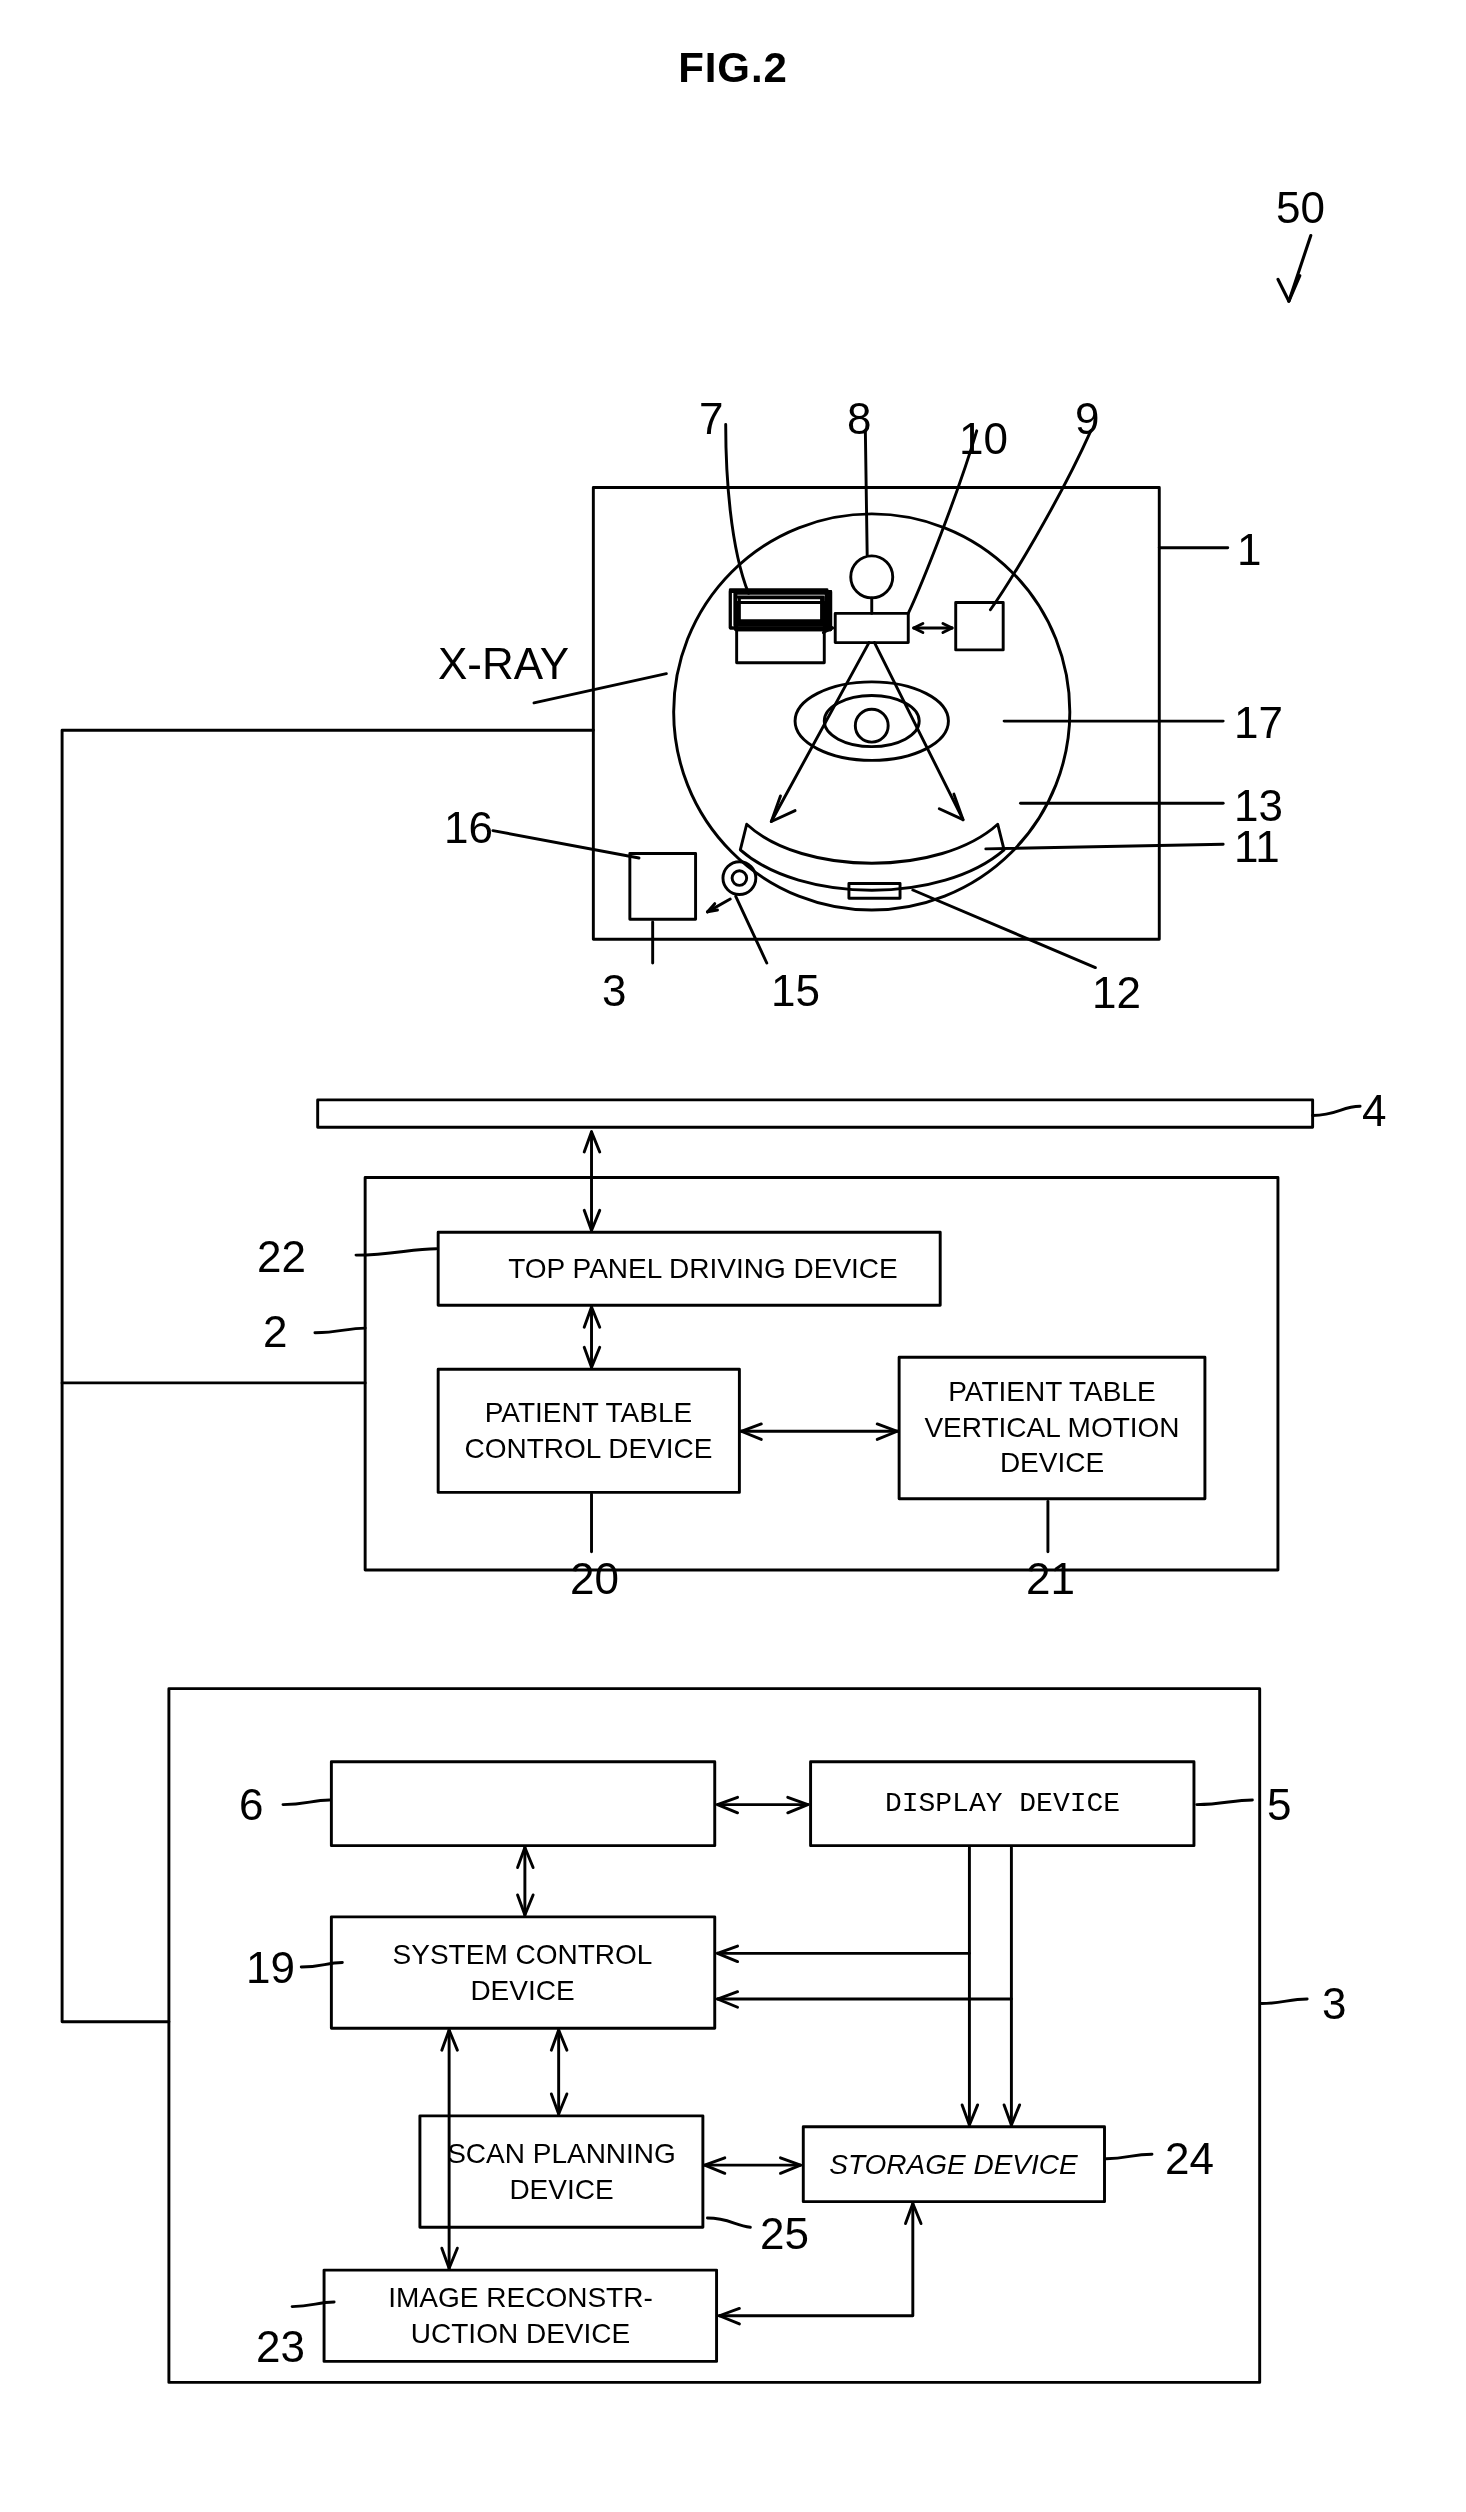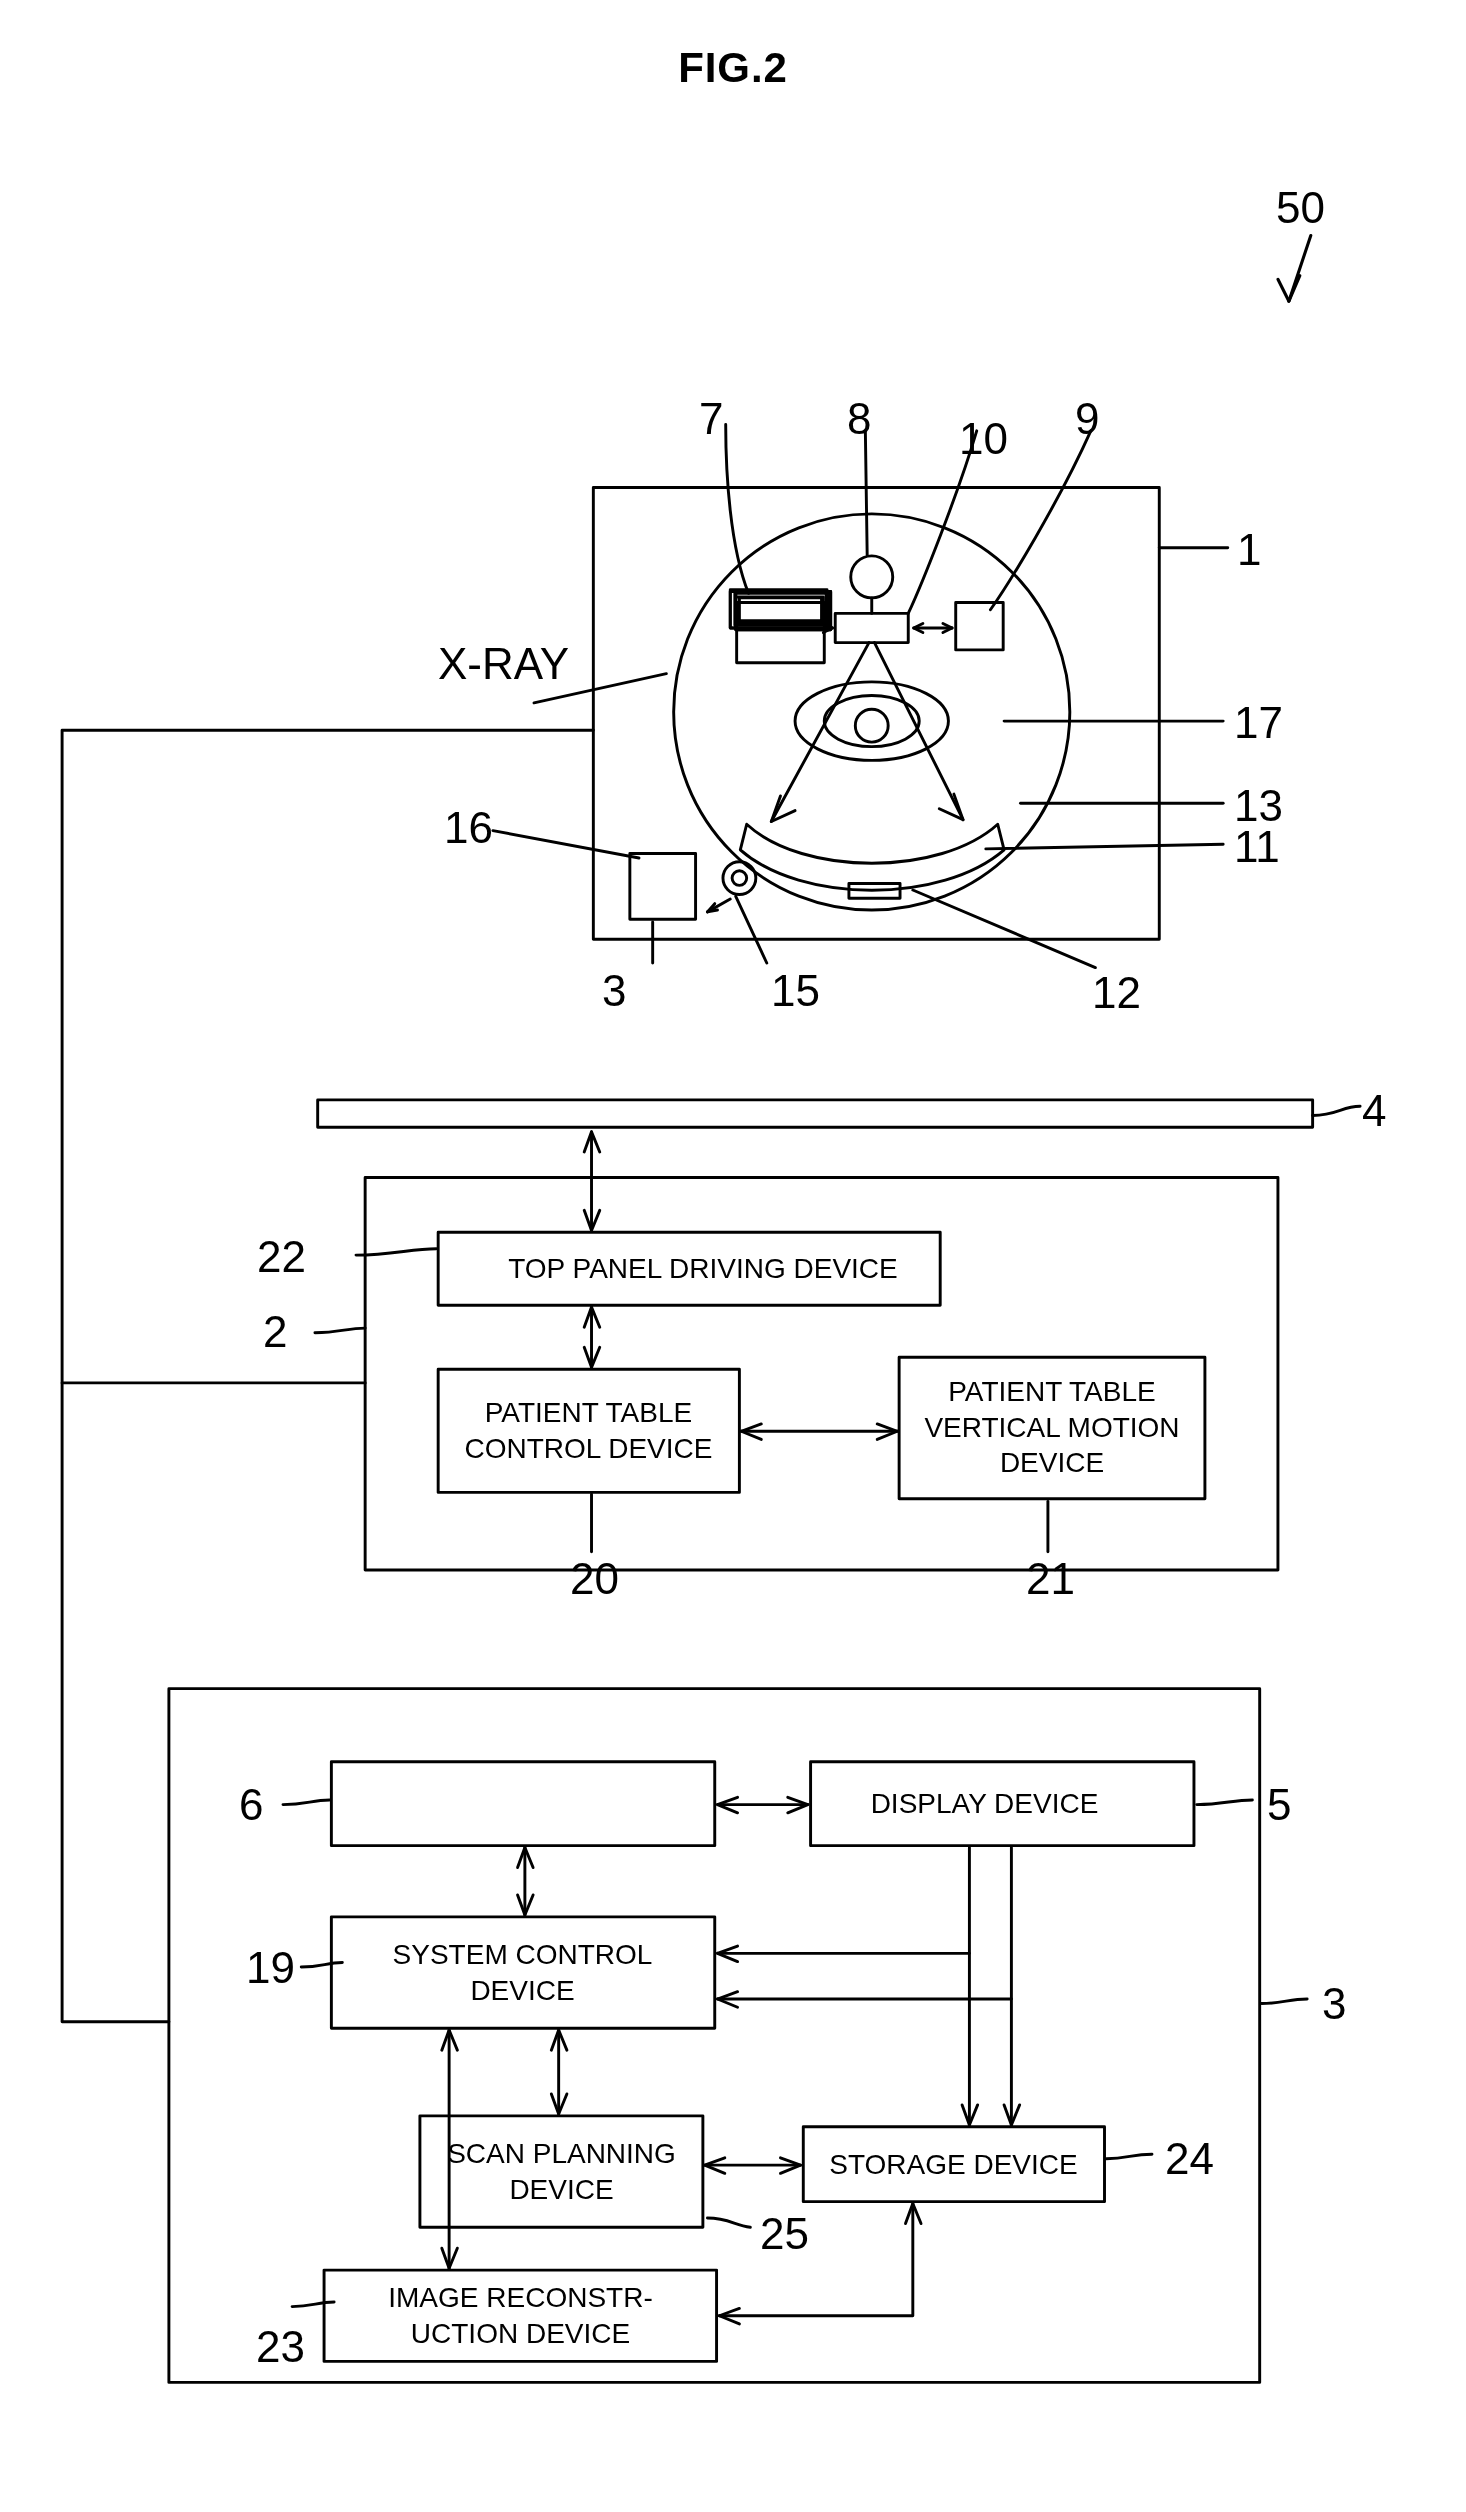--- a/index.html
+++ b/index.html
@@ -367,23 +367,23 @@
 DEVICE</div>
 
   <div class="num" style="left:239px; top:1780px;">6</div>
   <div class="num" style="left:1267px; top:1780px;">5</div>
   <div class="num" style="left:246px; top:1943px;">19</div>
   <div class="num" style="left:1322px; top:1979px;">3</div>
   <div class="num" style="left:1165px; top:2134px;">24</div>
   <div class="num" style="left:760px; top:2209px;">25</div>
   <div class="num" style="left:256px; top:2282px;margin-top:40px;">23</div>
 
-  <div class="boxtext" style="left:793px; top:1762px; width:383px; height:84px;">DISPLAY DEVICE</div>
+  <div class="boxtext" style="left:811px; top:1762px; width:383px; height:84px;font-family:Liberation Mono, monospace;">DISPLAY DEVICE</div>
   <div class="boxtext" style="left:331px; top:1917px; width:383px; height:111px;">SYSTEM CONTROL
 DEVICE</div>
   <div class="boxtext" style="left:420px; top:2116px; width:283px; height:111px;">SCAN PLANNING
 DEVICE</div>
-  <div class="boxtext" style="left:803px; top:2127px; width:301px; height:75px;">STORAGE DEVICE</div>
+  <div class="boxtext" style="left:803px; top:2127px; width:301px; height:75px;font-style:italic;">STORAGE DEVICE</div>
   <div class="boxtext" style="left:324px; top:2270px; width:393px; height:91px;">IMAGE RECONSTR-
 UCTION DEVICE</div>
 
 </div>
 
 
 </body></html>

